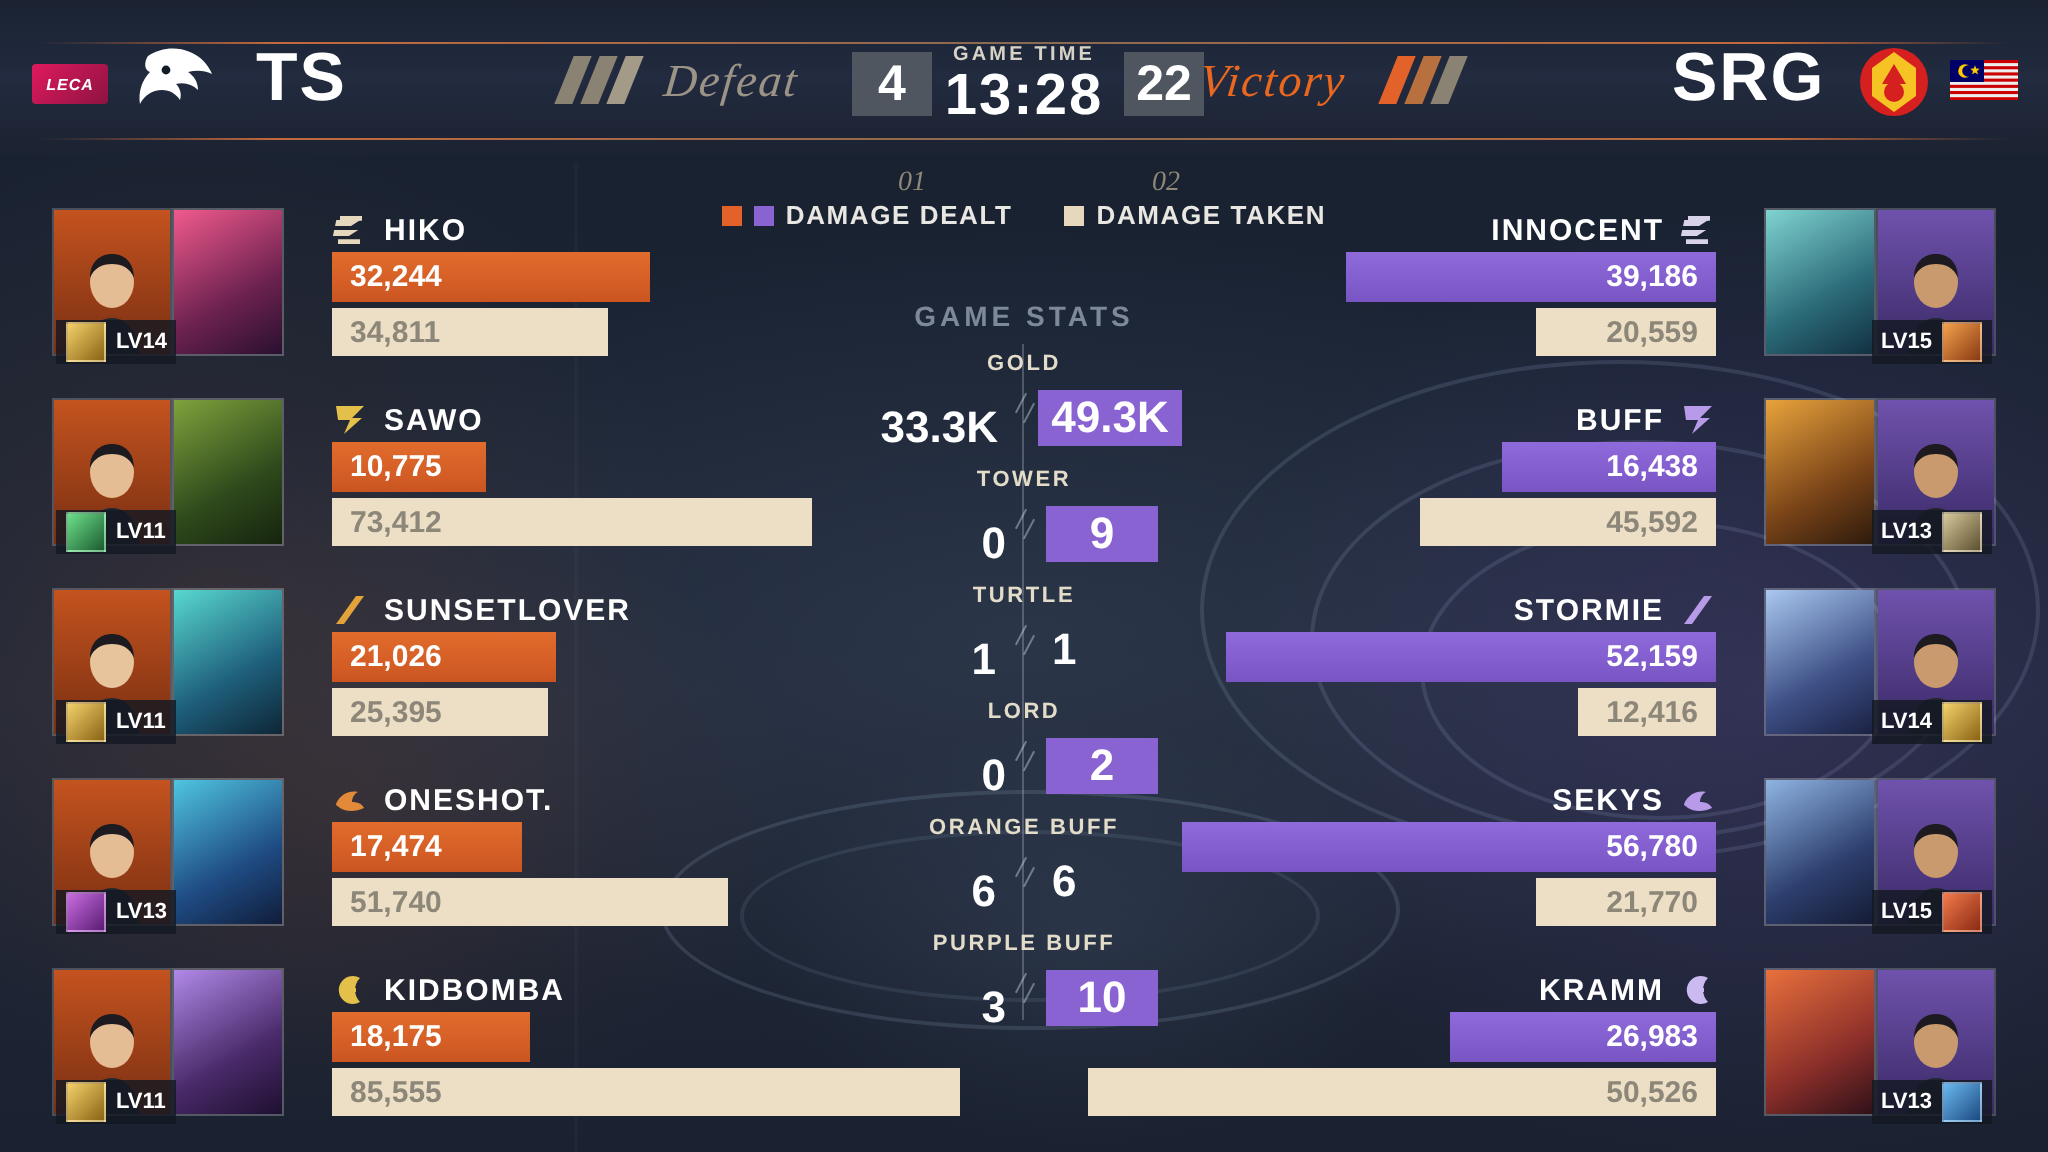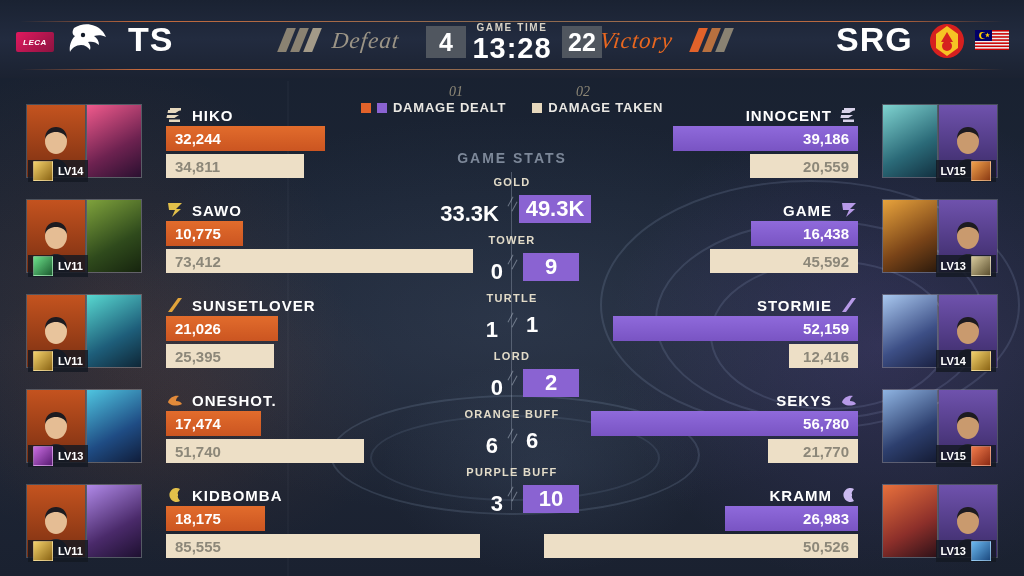--- a/index.html
+++ b/index.html
@@ -355,21 +355,21 @@
     </div>
     <div class="pname">
       <i class="roleicon"><svg viewBox="0 0 18 18">
             <path fill="#e2c04a" d="M2 2h14l-6 6h5l-9 8 3-7H3z"></path>
           </svg></i>
       <span>SAWO</span>
     </div>
     <div class="bar dealt o" style="width:77.39999999999999px">
       <span>10,775</span>
     </div>
-    <div class="bar taken" style="width:307px">
+    <div class="bar taken" style="width:240px">
       <span>73,412</span>
     </div>
   </div>
     <div class="row left" style="top:288px">
     <div class="cards">
       <div class="portrait">
         <div class="bg" style="background:linear-gradient(180deg,#c4531f,#7a2f12)"></div>
         <svg class="face" viewBox="0 0 34 60">
     <ellipse cx="17" cy="22" rx="11" ry="13" fill="#e8c49c"></ellipse>
     <path d="M6 20c0-8 5-12 11-12s11 4 11 12c-2-5-6-7-11-7S8 15 6 20z" fill="#1d1b20"></path>
@@ -483,21 +483,21 @@
     <div class="pname">
       <i class="roleicon"><svg viewBox="0 0 18 18">
             <path fill="#d9d3ea" d="M4 2h11v2.4H4zM3 13.6h11V16H3z"></path>
             <path fill="#d9d3ea" d="M3 4h12l-4 3H3zm0 5h12l-4 3H3z" transform="skewX(-12)"></path>
           </svg></i>
       <span>INNOCENT</span>
     </div>
     <div class="bar dealt p" style="width:184.9px">
       <span>39,186</span>
     </div>
-    <div class="bar taken" style="width:108px">
+    <div class="bar taken" style="width:90px">
       <span>20,559</span>
     </div>
   </div>
     <div class="row right" style="top:193px">
     <div class="cards">
       <div class="portrait">
         <div class="bg" style="background:linear-gradient(180deg,#6f52ad,#3a2a66)"></div>
         <svg class="face" viewBox="0 0 34 60">
     <ellipse cx="17" cy="22" rx="11" ry="13" fill="#c99a6e"></ellipse>
     <path d="M6 20c0-8 5-12 11-12s11 4 11 12c-2-5-6-7-11-7S8 15 6 20z" fill="#1d1b20"></path>
@@ -509,21 +509,21 @@
       </div>
     </div>
     <div class="lvbadge" style="right:12px">
       <i class="spellicon" style="background:linear-gradient(135deg,#d6c89a,#5c5030);margin-left:5px"></i>
       <span>LV13</span>
     </div>
     <div class="pname">
       <i class="roleicon"><svg viewBox="0 0 18 18">
             <path fill="#b79ae8" d="M2 2h14l-6 6h5l-9 8 3-7H3z"></path>
           </svg></i>
-      <span>GAME</span>
+      <span>BUFF</span>
     </div>
     <div class="bar dealt p" style="width:107px">
       <span>16,438</span>
     </div>
     <div class="bar taken" style="width:148px">
       <span>45,592</span>
     </div>
   </div>
     <div class="row right" style="top:288px">
     <div class="cards">

